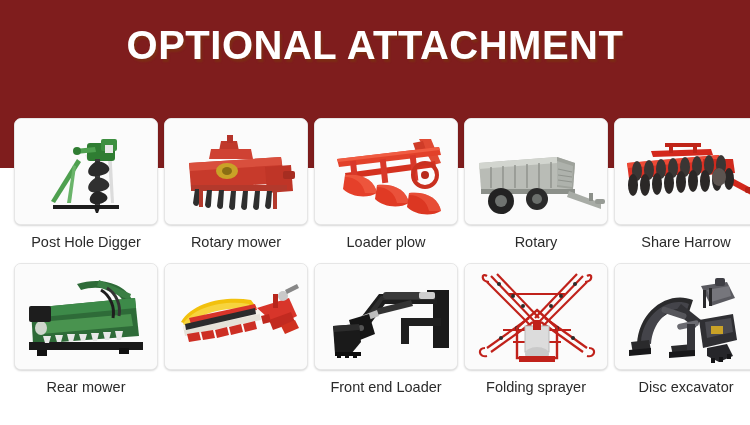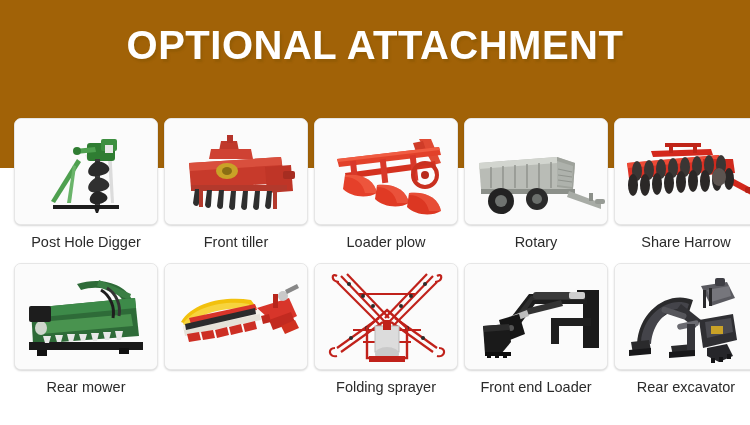--- a/index.html
+++ b/index.html
@@ -17,21 +17,21 @@
     overflow: hidden;
     background: #ffffff;
   }
   
   .banner {
     position: absolute;
     left: 0;
     top: 0;
     width: 750px;
     height: 168px;
-    background: #a16207;
+    background: #7f1d1d;
   }
   .banner-title {
     position: absolute;
     left: 0;
     top: 22px;
     width: 750px;
     text-align: center;
     color: #ffffff;
     font-family: "Liberation Sans Narrow", "Liberation Sans", sans-serif;
     font-size: 40px;
@@ -156,21 +156,21 @@
               <path d="M66 72 L71 72 L70 88 C70 92 65 92 64 88 Z"></path>
               <path d="M78 72 L83 72 L82 88 C82 92 77 92 76 88 Z"></path>
               <path d="M90 72 L95 72 L94 88 C94 92 89 92 88 88 Z"></path>
               <path d="M102 72 L107 72 L106 87 C106 91 101 91 100 87 Z"></path>
             </g>
 
             <rect x="34" y="70" width="4" height="18" fill="#b3392c"></rect>
             <rect x="108" y="70" width="4" height="20" fill="#b3392c"></rect>
           </svg>
         </div>
-        <div class="caption">Front tiller</div>
+        <div class="caption">Rotary mower</div>
       </div>
 
       <div class="cell">
         <div class="card">
           <svg viewBox="0 0 144 107">
             <rect x="0" y="0" width="144" height="107" fill="#fbfbfb"></rect>
 
             <path d="M104 20 L116 20 L126 44 L118 46 Z" fill="#e04a33"></path>
             <path d="M98 24 L108 22 L112 34 L102 36 Z" fill="#cf3c28"></path>
 
@@ -350,20 +350,55 @@
 
             <path d="M92 44 L124 34 L132 52 L112 62 Z" fill="#d8352a"></path>
             <path d="M104 56 L126 48 L130 58 L108 66 Z" fill="#c22a20"></path>
             <path d="M116 62 L130 56 L134 64 L120 70 Z" fill="#d0311f"></path>
             <rect x="108" y="30" width="5" height="14" fill="#b8261c"></rect>
             <circle cx="118" cy="32" r="5" fill="#c9c9c9"></circle>
             <path d="M120 26 L132 20 L134 24 L122 30 Z" fill="#888"></path>
             <path d="M96 52 L104 50 L106 58 L98 60 Z" fill="#bf281e"></path>
           </svg>
         </div>
+      </div>
+
+      <div class="cell">
+        <div class="card">
+          <svg viewBox="0 0 144 107">
+            <rect x="0" y="0" width="144" height="107" fill="#fbfbfb"></rect>
+
+            <path d="M112 26 L134 26 L134 84 L118 84 L118 36 L112 36 Z" fill="#1a1a1a"></path>
+            <rect x="86" y="54" width="40" height="8" fill="#1f1f1f"></rect>
+            <rect x="86" y="54" width="8" height="26" fill="#1f1f1f"></rect>
+
+            <path d="M44 56 L64 30 L122 30 L122 40 L70 40 L54 62 Z" fill="#1d1d1d"></path>
+            <path d="M46 58 L66 32 L120 32 L120 36 L68 36 L52 60 Z" fill="#2e2e2e"></path>
+
+            <rect x="68" y="28" width="42" height="7" rx="3" fill="#3a3a3a"></rect>
+            <rect x="104" y="28" width="16" height="7" rx="2" fill="#cfcfcf"></rect>
+
+            <path d="M56 46 L96 36 L98 42 L58 52 Z" fill="#333"></path>
+            <path d="M46 52 L62 46 L64 52 L48 58 Z" fill="#bdbdbd"></path>
+
+            <path d="M34 56 L54 50 L60 70 L40 78 Z" fill="#161616"></path>
+            <circle cx="46" cy="64" r="3" fill="#555"></circle>
+
+            <path d="M18 62 L44 60 L46 78 L36 90 L20 90 Z" fill="#1a1a1a"></path>
+            <path d="M18 62 L44 60 L44 66 L19 68 Z" fill="#2c2c2c"></path>
+            <path d="M20 88 L46 88 L46 92 L20 92 Z" fill="#0d0d0d"></path>
+
+            <g fill="#0d0d0d">
+              <rect x="22" y="90" width="4" height="4"></rect>
+              <rect x="30" y="90" width="4" height="4"></rect>
+              <rect x="38" y="90" width="4" height="4"></rect>
+            </g>
+          </svg>
+        </div>
+        <div class="caption">Front end Loader</div>
       </div>
 
       <div class="cell">
         <div class="card">
           <svg viewBox="0 0 144 107">
             <rect x="0" y="0" width="144" height="107" fill="#fbfbfb"></rect>
             <g stroke="#c0211a" stroke-width="2.2" fill="none">
 
               <line x1="70" y1="58" x2="26" y2="12"></line>
               <line x1="74" y1="54" x2="32" y2="10"></line>
@@ -410,55 +445,20 @@
           </svg>
         </div>
         <div class="caption">Folding sprayer</div>
       </div>
 
       <div class="cell">
         <div class="card">
           <svg viewBox="0 0 144 107">
             <rect x="0" y="0" width="144" height="107" fill="#fbfbfb"></rect>
 
-            <path d="M112 26 L134 26 L134 84 L118 84 L118 36 L112 36 Z" fill="#1a1a1a"></path>
-            <rect x="86" y="54" width="40" height="8" fill="#1f1f1f"></rect>
-            <rect x="86" y="54" width="8" height="26" fill="#1f1f1f"></rect>
-
-            <path d="M44 56 L64 30 L122 30 L122 40 L70 40 L54 62 Z" fill="#1d1d1d"></path>
-            <path d="M46 58 L66 32 L120 32 L120 36 L68 36 L52 60 Z" fill="#2e2e2e"></path>
-
-            <rect x="68" y="28" width="42" height="7" rx="3" fill="#3a3a3a"></rect>
-            <rect x="104" y="28" width="16" height="7" rx="2" fill="#cfcfcf"></rect>
-
-            <path d="M56 46 L96 36 L98 42 L58 52 Z" fill="#333"></path>
-            <path d="M46 52 L62 46 L64 52 L48 58 Z" fill="#bdbdbd"></path>
-
-            <path d="M34 56 L54 50 L60 70 L40 78 Z" fill="#161616"></path>
-            <circle cx="46" cy="64" r="3" fill="#555"></circle>
-
-            <path d="M18 62 L44 60 L46 78 L36 90 L20 90 Z" fill="#1a1a1a"></path>
-            <path d="M18 62 L44 60 L44 66 L19 68 Z" fill="#2c2c2c"></path>
-            <path d="M20 88 L46 88 L46 92 L20 92 Z" fill="#0d0d0d"></path>
-
-            <g fill="#0d0d0d">
-              <rect x="22" y="90" width="4" height="4"></rect>
-              <rect x="30" y="90" width="4" height="4"></rect>
-              <rect x="38" y="90" width="4" height="4"></rect>
-            </g>
-          </svg>
-        </div>
-        <div class="caption">Front end Loader</div>
-      </div>
-
-      <div class="cell">
-        <div class="card">
-          <svg viewBox="0 0 144 107">
-            <rect x="0" y="0" width="144" height="107" fill="#fbfbfb"></rect>
-
             <path d="M86 22 L112 18 L120 34 L96 42 Z" fill="#5a5a60"></path>
             <path d="M92 26 L114 22 L116 32 L96 38 Z" fill="#76767c"></path>
             <rect x="100" y="14" width="10" height="8" rx="2" fill="#3e3e44"></rect>
 
             <rect x="88" y="26" width="3" height="18" fill="#2a2a2c"></rect>
             <rect x="94" y="24" width="3" height="18" fill="#2a2a2c"></rect>
 
             <path d="M22 80 C24 46 54 26 78 36 L74 48 C56 42 36 56 34 82 Z" fill="#2a2a2c"></path>
             <path d="M26 78 C28 50 54 32 74 40 L72 46 C56 40 38 56 36 80 Z" fill="#44444a"></path>
 
@@ -479,18 +479,18 @@
             </g>
 
             <path d="M16 78 L34 76 L36 86 L18 90 Z" fill="#2a2a2c"></path>
             <path d="M14 86 L36 84 L36 90 L14 92 Z" fill="#18181a"></path>
             <path d="M56 82 L78 80 L80 88 L58 92 Z" fill="#2a2a2c"></path>
             <path d="M54 88 L80 86 L80 92 L54 94 Z" fill="#18181a"></path>
 
             <rect x="72" y="60" width="8" height="26" fill="#35353a"></rect>
           </svg>
         </div>
-        <div class="caption">Rear excavator</div>
+        <div class="caption">Disc excavator</div>
       </div>
     </div>
 
   </div>
 </div>
 
 </body></html>

